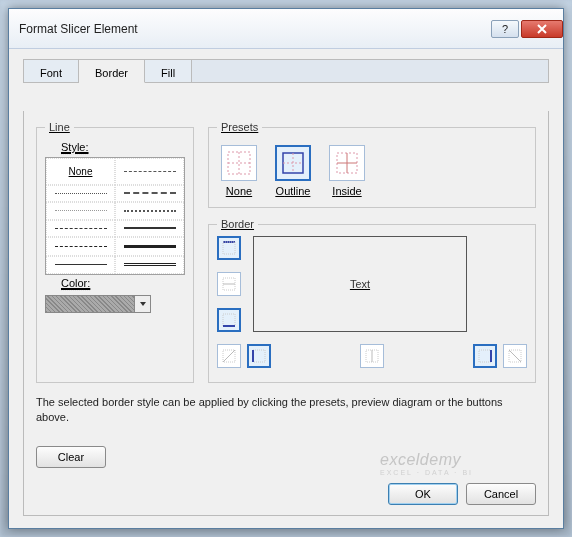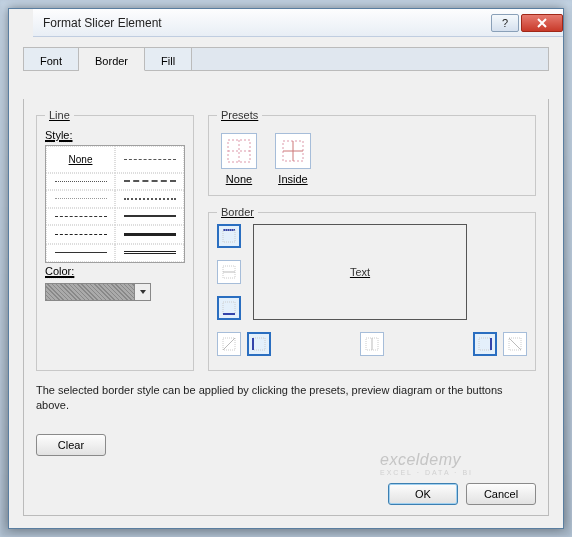--- a/index.html
+++ b/index.html
@@ -22,29 +22,28 @@
   .dialog {
     position: absolute;
     top: 8px; left: 8px; right: 8px; bottom: 8px;
     background: #f0f0f0;
     border: 1px solid #5a7ea0;
     box-shadow: 0 0 10px rgba(0,0,0,0.4);
     display: flex;
     flex-direction: column;
   }
   .titlebar {
-    height: 28px;
+    height: 40px;
     background: linear-gradient(#fdfdfe, #e8eef5);
     border-bottom: 1px solid #c0cde0;
     display: flex;
     align-items: center;
     padding: 0 0 0 10px;
     color: #222;
     font-size: 12px;
-    margin-left: 24px;
   }
   .titlebar .spacer { flex:1; }
   .titlebar .winbtn {
     width: 28px; height: 18px;
     margin-left: 2px;
     border: 1px solid #8aa0b8;
     border-radius: 2px;
     display: flex; align-items:center; justify-content:center;
     font-size: 11px;
     background: linear-gradient(#f5f9fc,#d5e0ee);
@@ -92,21 +91,21 @@
     flex-direction:column;
   }
   .top-row { display:flex; gap: 14px; text-decoration: underline; }
   fieldset {
     border:1px solid #c8c8c8;
     padding: 6px 8px 8px 8px;
     margin:0;
   }
   legend { padding: 0 4px; color:#333; }
   .line-box { width: 154px; }
-  .style-label, .color-label { margin: 2px 0 4px 0; text-decoration: underline; text-decoration-style: dotted; text-underline-offset:2px; }
+  .style-label, .color-label { margin: 2px 0 4px 16px; text-decoration: underline; text-decoration-style: dotted; text-underline-offset:2px; }
   .style-list {
     border:1px solid #a0a0a0;
     width: 140px; height: 118px;
     background:#fff;
     display:grid;
     grid-template-columns: 1fr 1fr;
     font-size:10px;
   }
   .style-cell {
     border:1px dotted #ddd;
@@ -291,20 +290,30 @@
                 <div class="preset-btn">
                   <svg width="26" height="26" viewBox="0 0 26 26">
                       <rect x="2" y="2" width="22" height="22" fill="none" stroke="#d9a" stroke-dasharray="2 2"></rect>
                       <line x1="13" y1="2" x2="13" y2="24" stroke="#d9a" stroke-dasharray="2 2"></line>
                       <line x1="2" y1="13" x2="24" y2="13" stroke="#d9a" stroke-dasharray="2 2"></line>
                     </svg>
                 </div>
                 <div class="preset-label"><u>N</u><span>one</span></div>
               </div>
               <div class="preset-item">
+                <div class="preset-btn sel">
+                  <svg width="26" height="26" viewBox="0 0 26 26">
+                      <rect x="3" y="3" width="20" height="20" fill="none" stroke="#34a" stroke-width="1.5"></rect>
+                      <line x1="13" y1="3" x2="13" y2="23" stroke="#d9a" stroke-dasharray="2 2"></line>
+                      <line x1="3" y1="13" x2="23" y2="13" stroke="#d9a" stroke-dasharray="2 2"></line>
+                    </svg>
+                </div>
+                <div class="preset-label"><u>O</u><span>utline</span></div>
+              </div>
+              <div class="preset-item">
                 <div class="preset-btn">
                   <svg width="26" height="26" viewBox="0 0 26 26">
                       <rect x="3" y="3" width="20" height="20" fill="none" stroke="#d9a" stroke-dasharray="2 2"></rect>
                       <line x1="13" y1="3" x2="13" y2="23" stroke="#c77"></line>
                       <line x1="3" y1="13" x2="23" y2="13" stroke="#c77"></line>
                     </svg>
                 </div>
                 <div class="preset-label"><u>I</u><span>nside</span></div>
               </div>
             </div>

